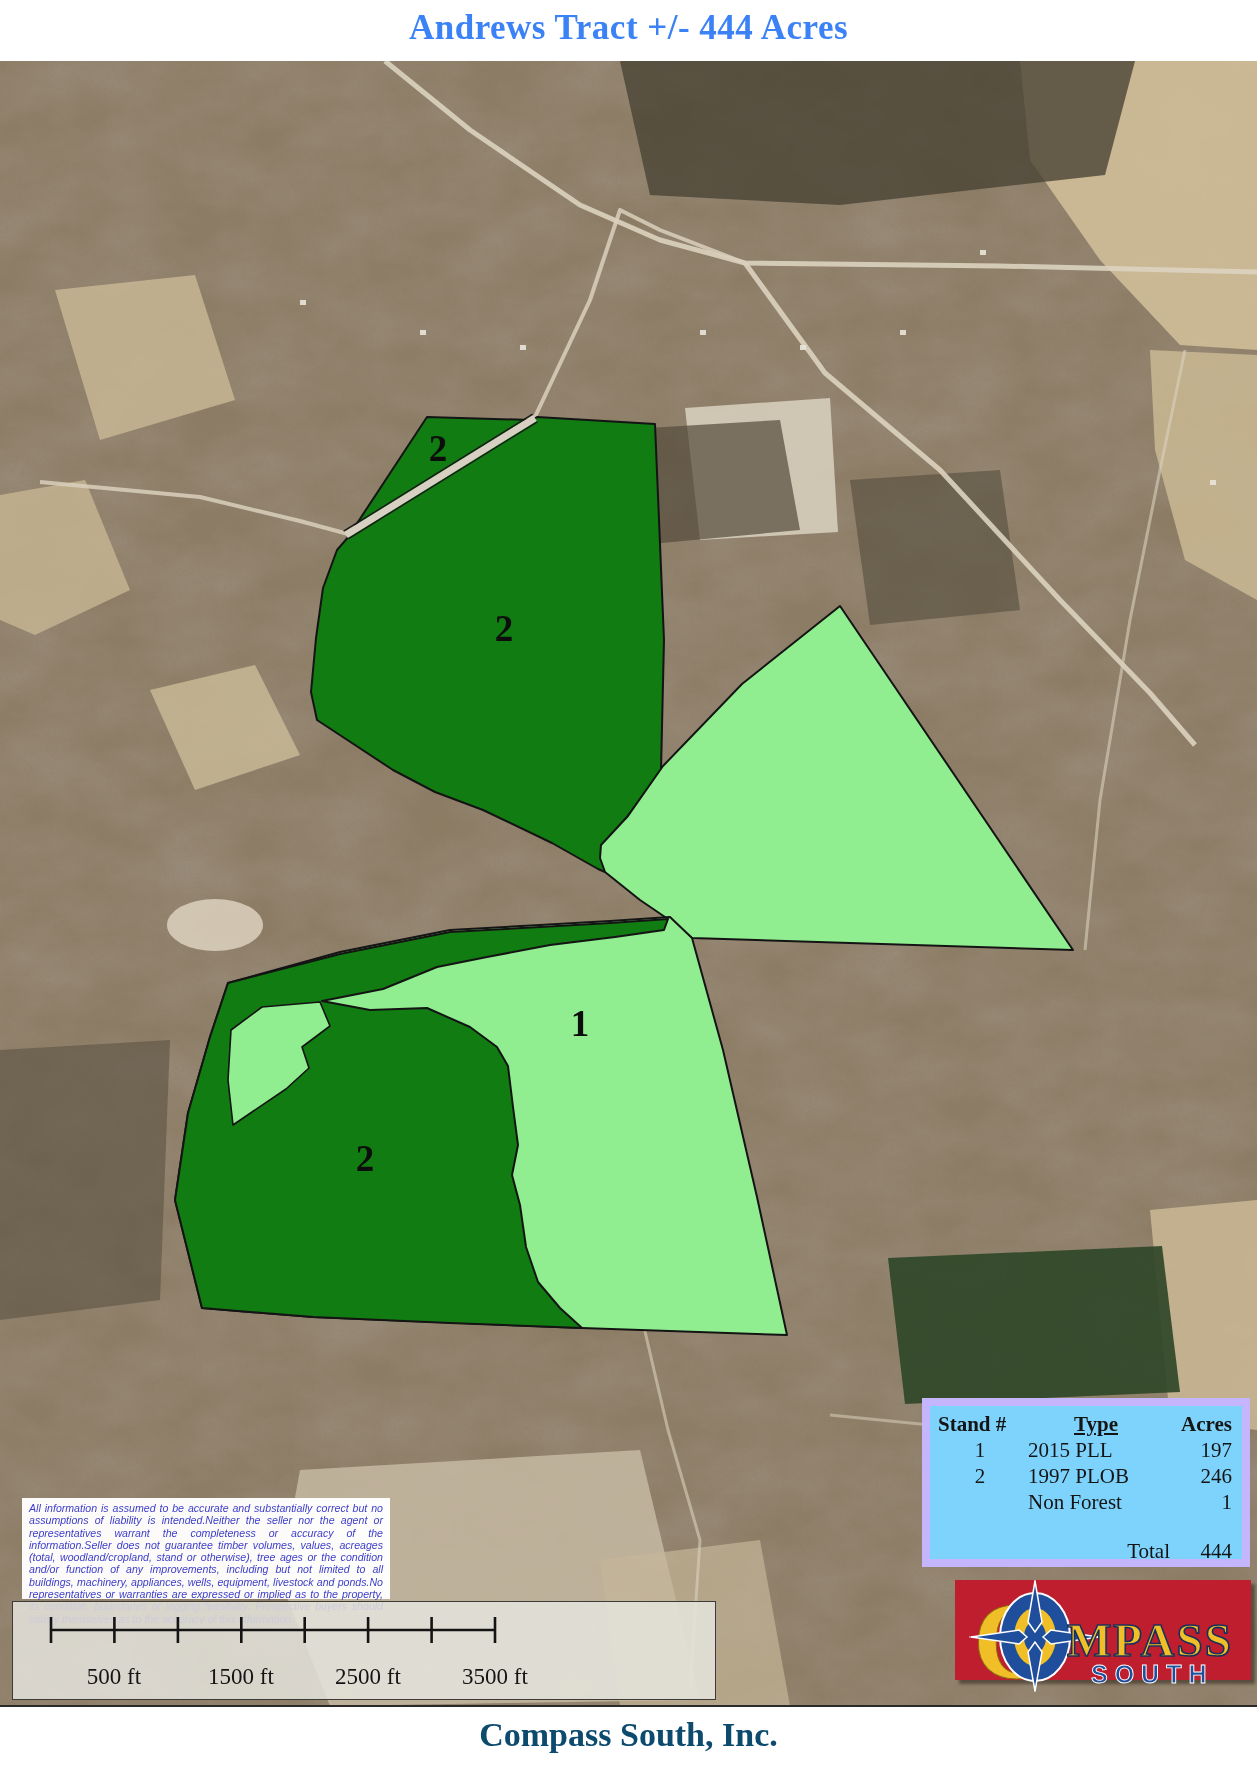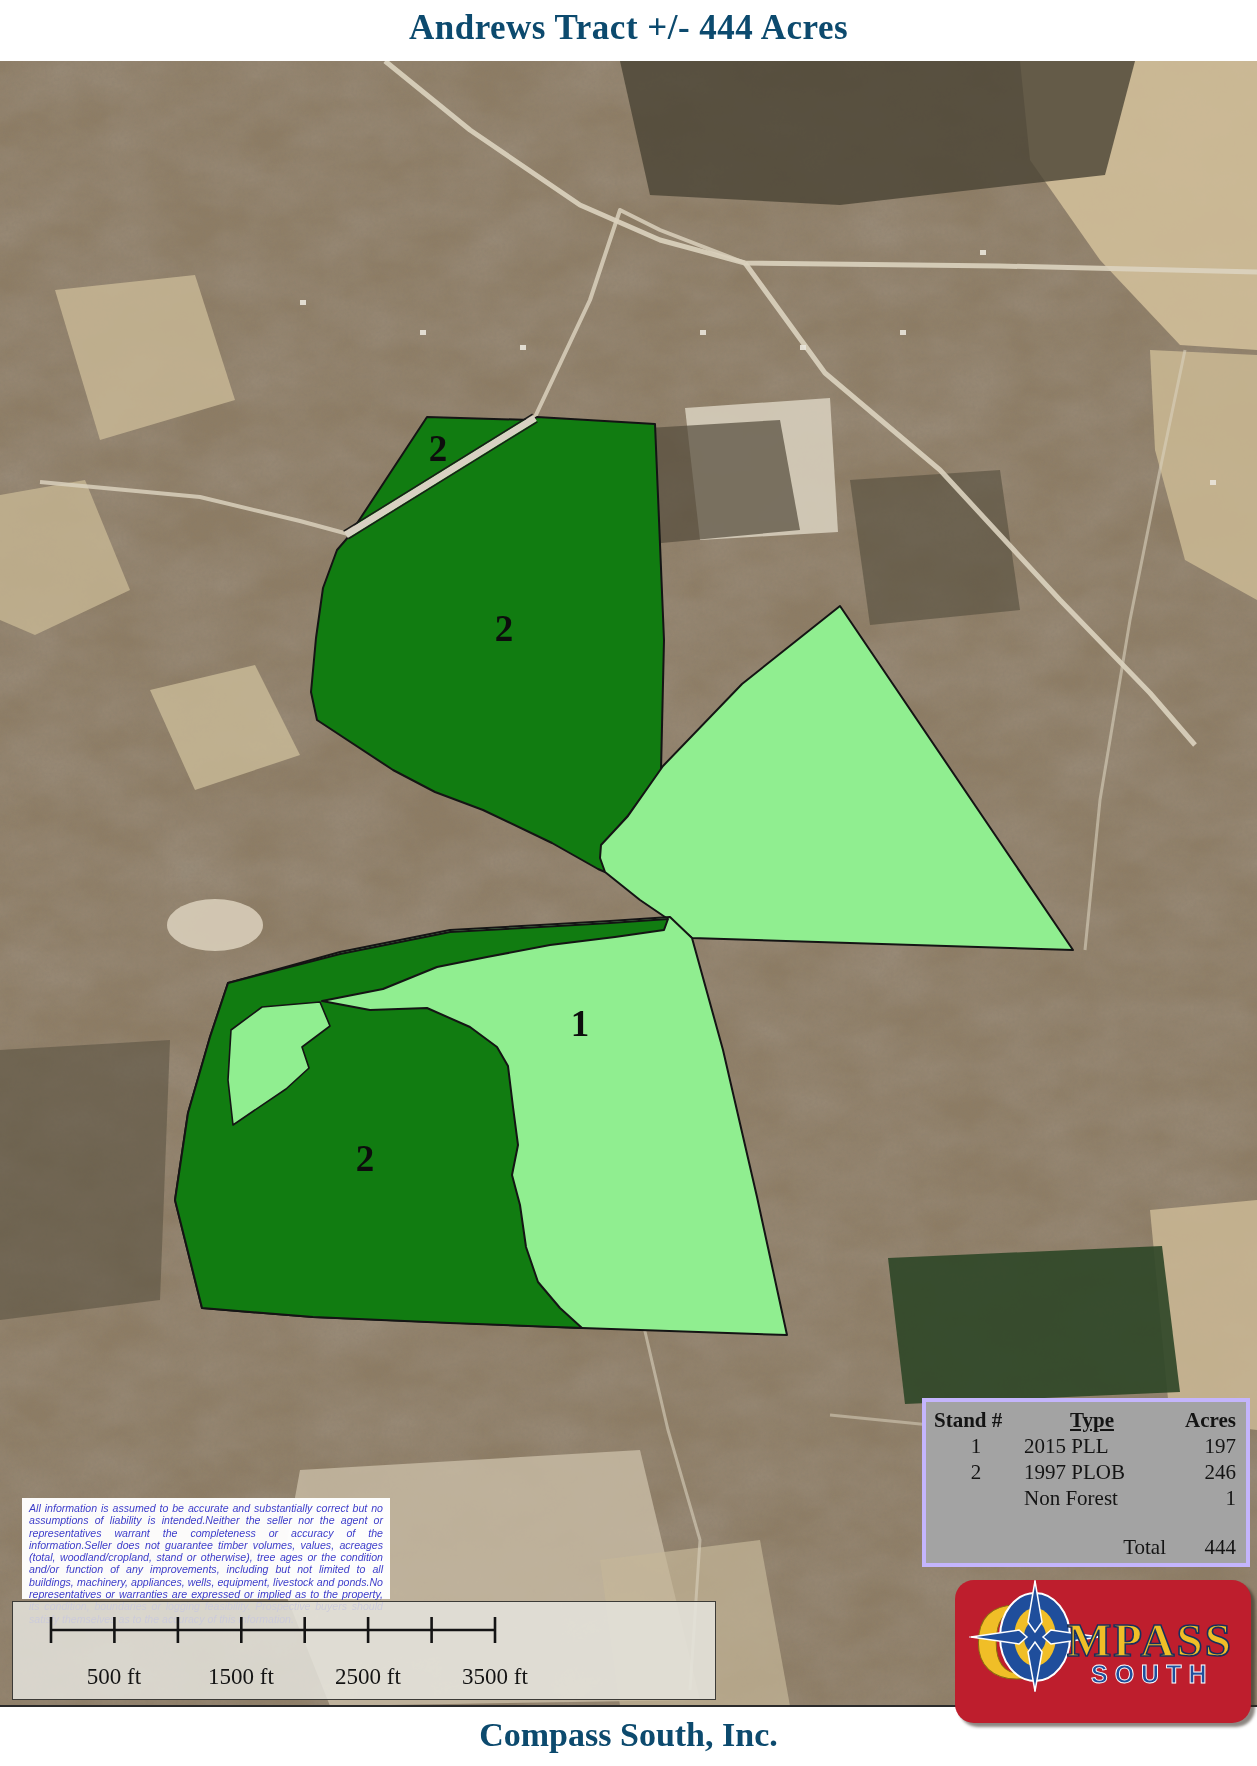--- a/index.html
+++ b/index.html
@@ -1,29 +1,29 @@
 <!DOCTYPE html>
 <html><head>
 <meta charset="utf-8">
 <style>
   html,body{margin:0;padding:0;background:#ffffff;}
   #page{position:relative;width:1257px;height:1766px;background:#ffffff;overflow:hidden;
         font-family:"Liberation Serif",serif;}
   
   .band{position:absolute;left:0;width:1257px;background:#ffffff;z-index:4;text-align:center;}
   #title-band{top:0;height:61px;}
-  #title-band .t{margin-top:8px;font-size:35px;font-weight:bold;color:#0c4a6e;letter-spacing:.5px;}
+  #title-band .t{margin-top:8px;font-size:35px;font-weight:bold;color:#3b82f6;letter-spacing:.5px;}
   #footer-band{top:1707px;height:59px;}
   #footer-band .t{margin-top:9px;font-size:34px;font-weight:bold;color:#0c4a6e;}
   
   #map-svg{position:absolute;left:0;top:0;z-index:1;}
   .stand-label{font-family:"Liberation Serif",serif;font-size:37px;font-weight:bold;fill:#0d0d0d;}
   
   #legend-table{position:absolute;left:922px;top:1398px;width:328px;height:169px;z-index:5;
-    background:#a3a3a3;border:4px solid #c4b5fd;box-sizing:border-box;
+    background:#7dd3fc;border:8px solid #c4b5fd;box-sizing:border-box;
     font-size:21px;color:#141414;padding:5px 10px 0 8px;}
   .trow{display:flex;line-height:26px;}
   .c1{width:84px;text-align:center;flex:none;}
   .c2{width:148px;text-align:left;flex:none;padding-left:6px;}
   .c3{flex:1;text-align:right;}
   .thead .c1{font-weight:bold;text-align:left;}
   .thead .c2{font-weight:bold;text-align:center;padding-left:0;text-decoration:underline;}
   .thead .c3{font-weight:bold;}
   .tspacer{height:23px;}
   .trow.total .c2{text-align:right;padding-left:0;}
@@ -31,22 +31,22 @@
   #disclaimer{position:absolute;left:22px;top:1498px;width:368px;height:101px;z-index:5;
     background:rgba(255,255,255,.97);box-sizing:border-box;padding:4px 7px;
     font-family:"Liberation Sans",sans-serif;font-style:italic;font-size:10.6px;line-height:1.16;
     color:#3d3dca;text-align:justify;}
   
   #scale-box{position:absolute;left:12px;top:1601px;width:704px;height:99px;z-index:5;
     background:rgba(229,228,221,.85);border:1px solid #3c3b37;box-sizing:border-box;}
   #scale-box svg{display:block;}
   .scale-label{font-family:"Liberation Serif",serif;font-size:23px;fill:#141414;}
   
-  #logo-box{position:absolute;left:955px;top:1580px;width:296px;height:143px;z-index:5;
-    background:#be1e2d;box-shadow:4px 4px 3px rgba(45,35,25,.55);border-radius:19px;}
+  #logo-box{position:absolute;left:955px;top:1580px;width:296px;height:100px;z-index:5;
+    background:#be1e2d;box-shadow:4px 4px 3px rgba(45,35,25,.55);}
 </style>
 </head>
 <body>
 
 <div id="page">
 
   <svg id="map-svg" width="1257" height="1766" viewBox="0 0 1257 1766">
     <defs>
       <filter id="blotch" x="0" y="0" width="100%" height="100%">
         <feTurbulence type="fractalNoise" baseFrequency="0.013 0.02" numOctaves="4" seed="11" result="n"></feTurbulence>

